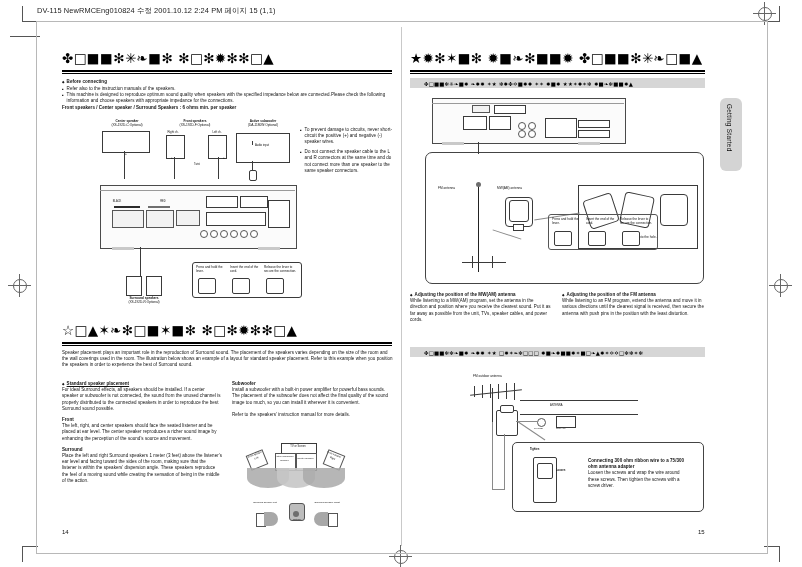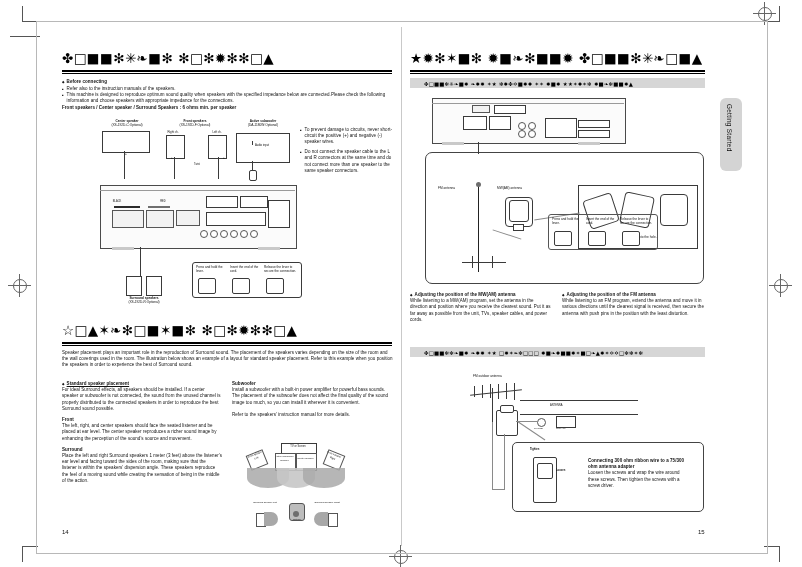--- a/index.html
+++ b/index.html
@@ -61,20 +61,21 @@
   .tab{position:absolute;background:#d4d4d4;border-radius:6px;}
   .tabtxt{position:absolute;font-size:6.4px;color:#111;writing-mode:vertical-rl;letter-spacing:.3px;}
 
   .pgno{position:absolute;font-size:6px;color:#111;}
 </style>
 </head>
 <body>
 
 <div class="page">
 
+  <div class="prnhdr">DV-115 NewRMCEng010824  수정  2001.10.12 2:24 PM   페이지 15 (1,1)</div>
 
   <div class="cropmark" style="left:22px;top:6px;width:1px;height:16px;"></div>
   <div class="cropmark" style="left:22px;top:21px;width:16px;height:1px;"></div>
   <div class="cropmark" style="left:10px;top:36px;width:30px;height:1px;"></div>
   <div class="cropmark" style="left:22px;top:546px;width:1px;height:16px;"></div>
   <div class="cropmark" style="left:22px;top:546px;width:16px;height:1px;"></div>
   <div class="cropmark" style="left:779px;top:546px;width:1px;height:16px;"></div>
   <div class="cropmark" style="left:764px;top:546px;width:16px;height:1px;"></div>
   <div class="cropmark" style="left:779px;top:6px;width:1px;height:16px;"></div>
   <div class="cropmark" style="left:764px;top:21px;width:16px;height:1px;"></div>

